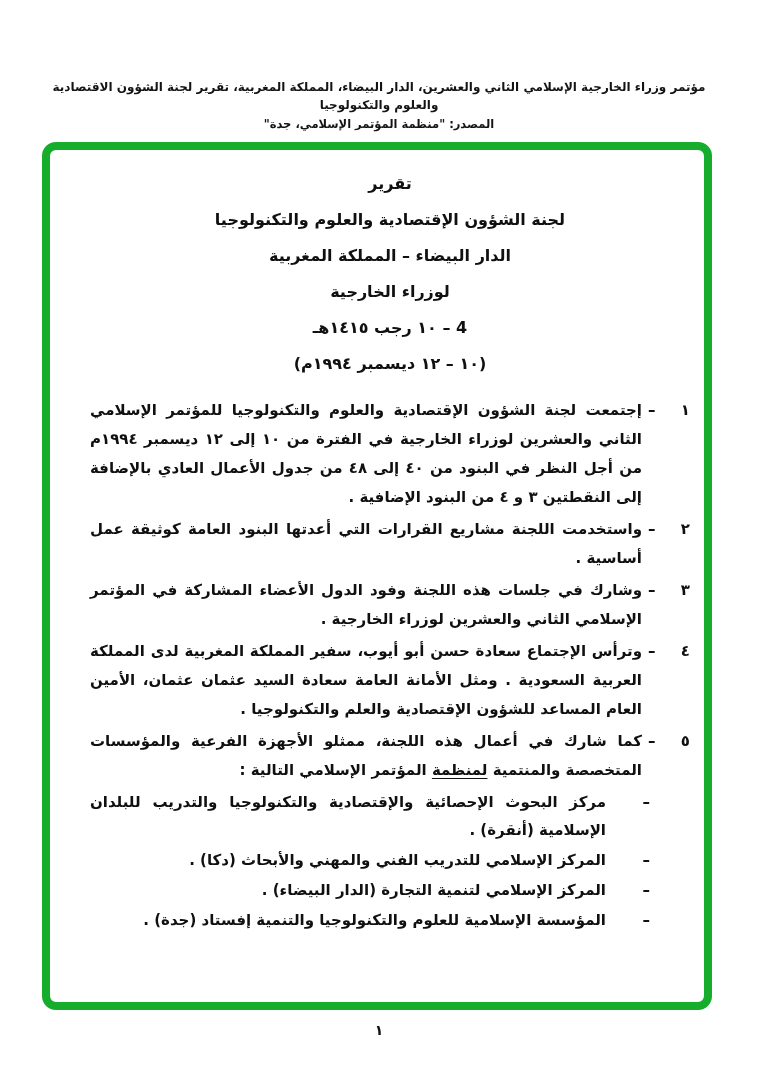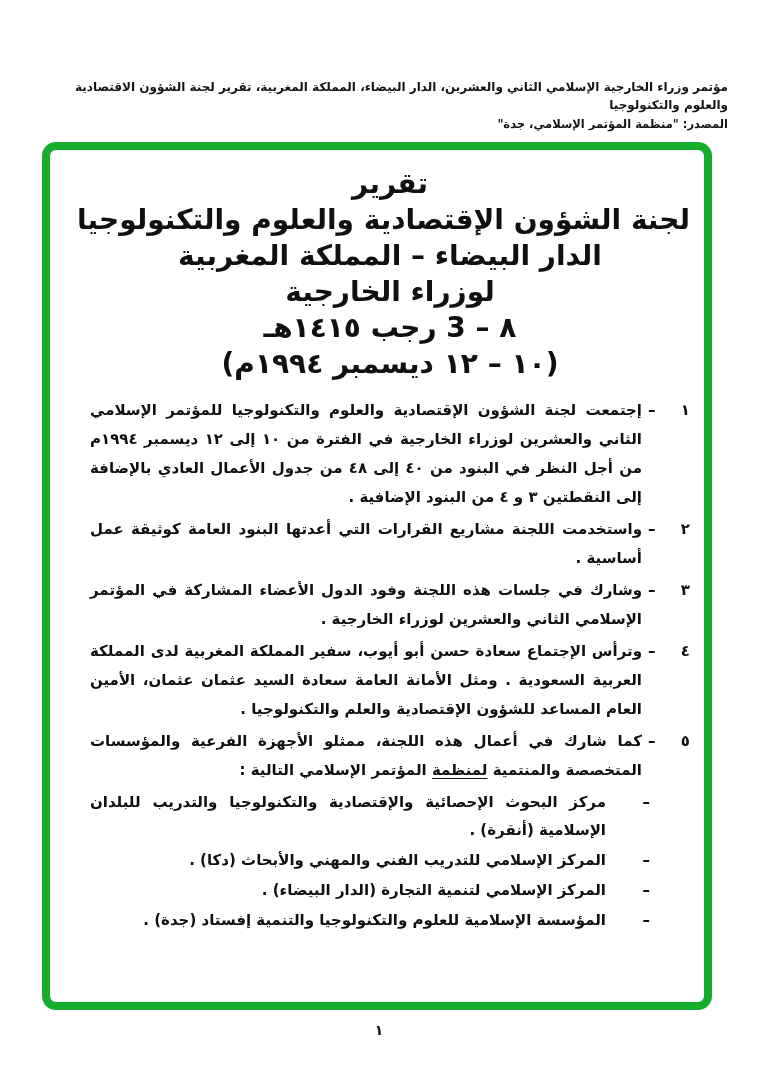--- a/index.html
+++ b/index.html
@@ -7,21 +7,21 @@
     width:758px;height:1078px;
     background:#ffffff;
     position:relative;
     font-family:"DejaVu Sans",sans-serif;
     color:#151515;
     overflow:hidden;
   }
   
   .doc-header{
     position:absolute;top:78px;left:30px;right:30px;
-    direction:rtl;text-align:right;
+    direction:rtl;text-align:center;
     font-size:12px;font-weight:700;line-height:18px;
     color:#141414;
   }
   .doc-header .src{font-size:11.5px;margin-top:1px;}
   
   .frame{
     position:absolute;left:42px;top:142px;
     width:670px;height:868px;
     box-sizing:border-box;
     border:8px solid #15ad2b;
@@ -30,21 +30,21 @@
     background:#ffffff;
   }
   .frame-inner{
     direction:rtl;
     padding:16px 14px 6px 40px;
   }
   
   .title-block{
     text-align:center;
     font-weight:700;
-    font-size:28px;
+    font-size:16px;
     line-height:36px;
     color:#101010;
     margin-bottom:14px;
   }
   .title-line{white-space:nowrap;}
   
   .content{
     font-weight:700;
     font-size:15px;
     line-height:29px;
@@ -105,21 +105,21 @@
 </div>
 
 <div class="frame">
   <div class="frame-inner">
 
     <div class="title-block">
       <div class="title-line">تقرير</div>
       <div class="title-line">لجنة الشؤون الإقتصادية والعلوم والتكنولوجيا</div>
       <div class="title-line">الدار البيضاء – المملكة المغربية</div>
       <div class="title-line">لوزراء الخارجية</div>
-      <div class="title-line">٨ – 3 رجب ١٤١٥هـ</div>
+      <div class="title-line">4 – ١٠ رجب ١٤١٥هـ</div>
       <div class="title-line">(١٠ – ١٢ ديسمبر ١٩٩٤م)</div>
     </div>
 
     <div class="content">
 
       <div class="para">
         <span class="num-cell">
             <span>١</span>
             <span>–</span>
           </span>

